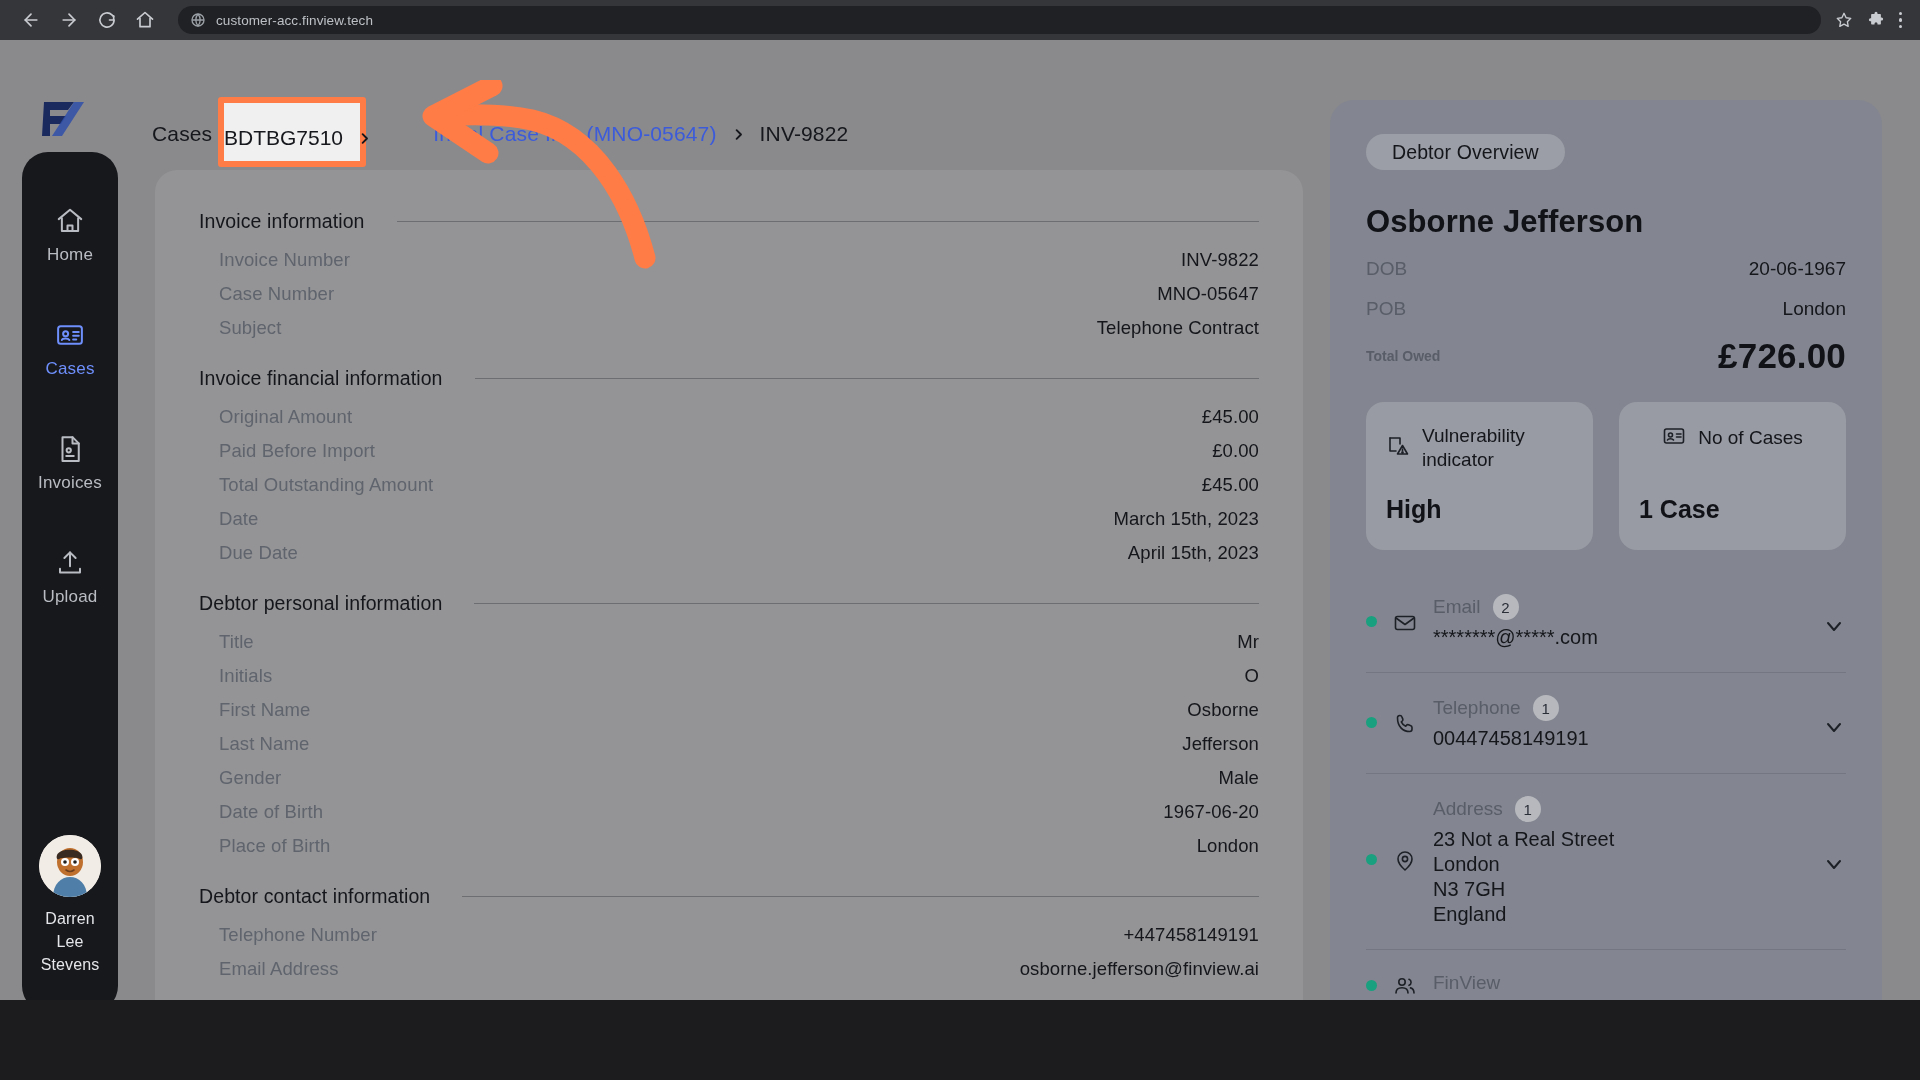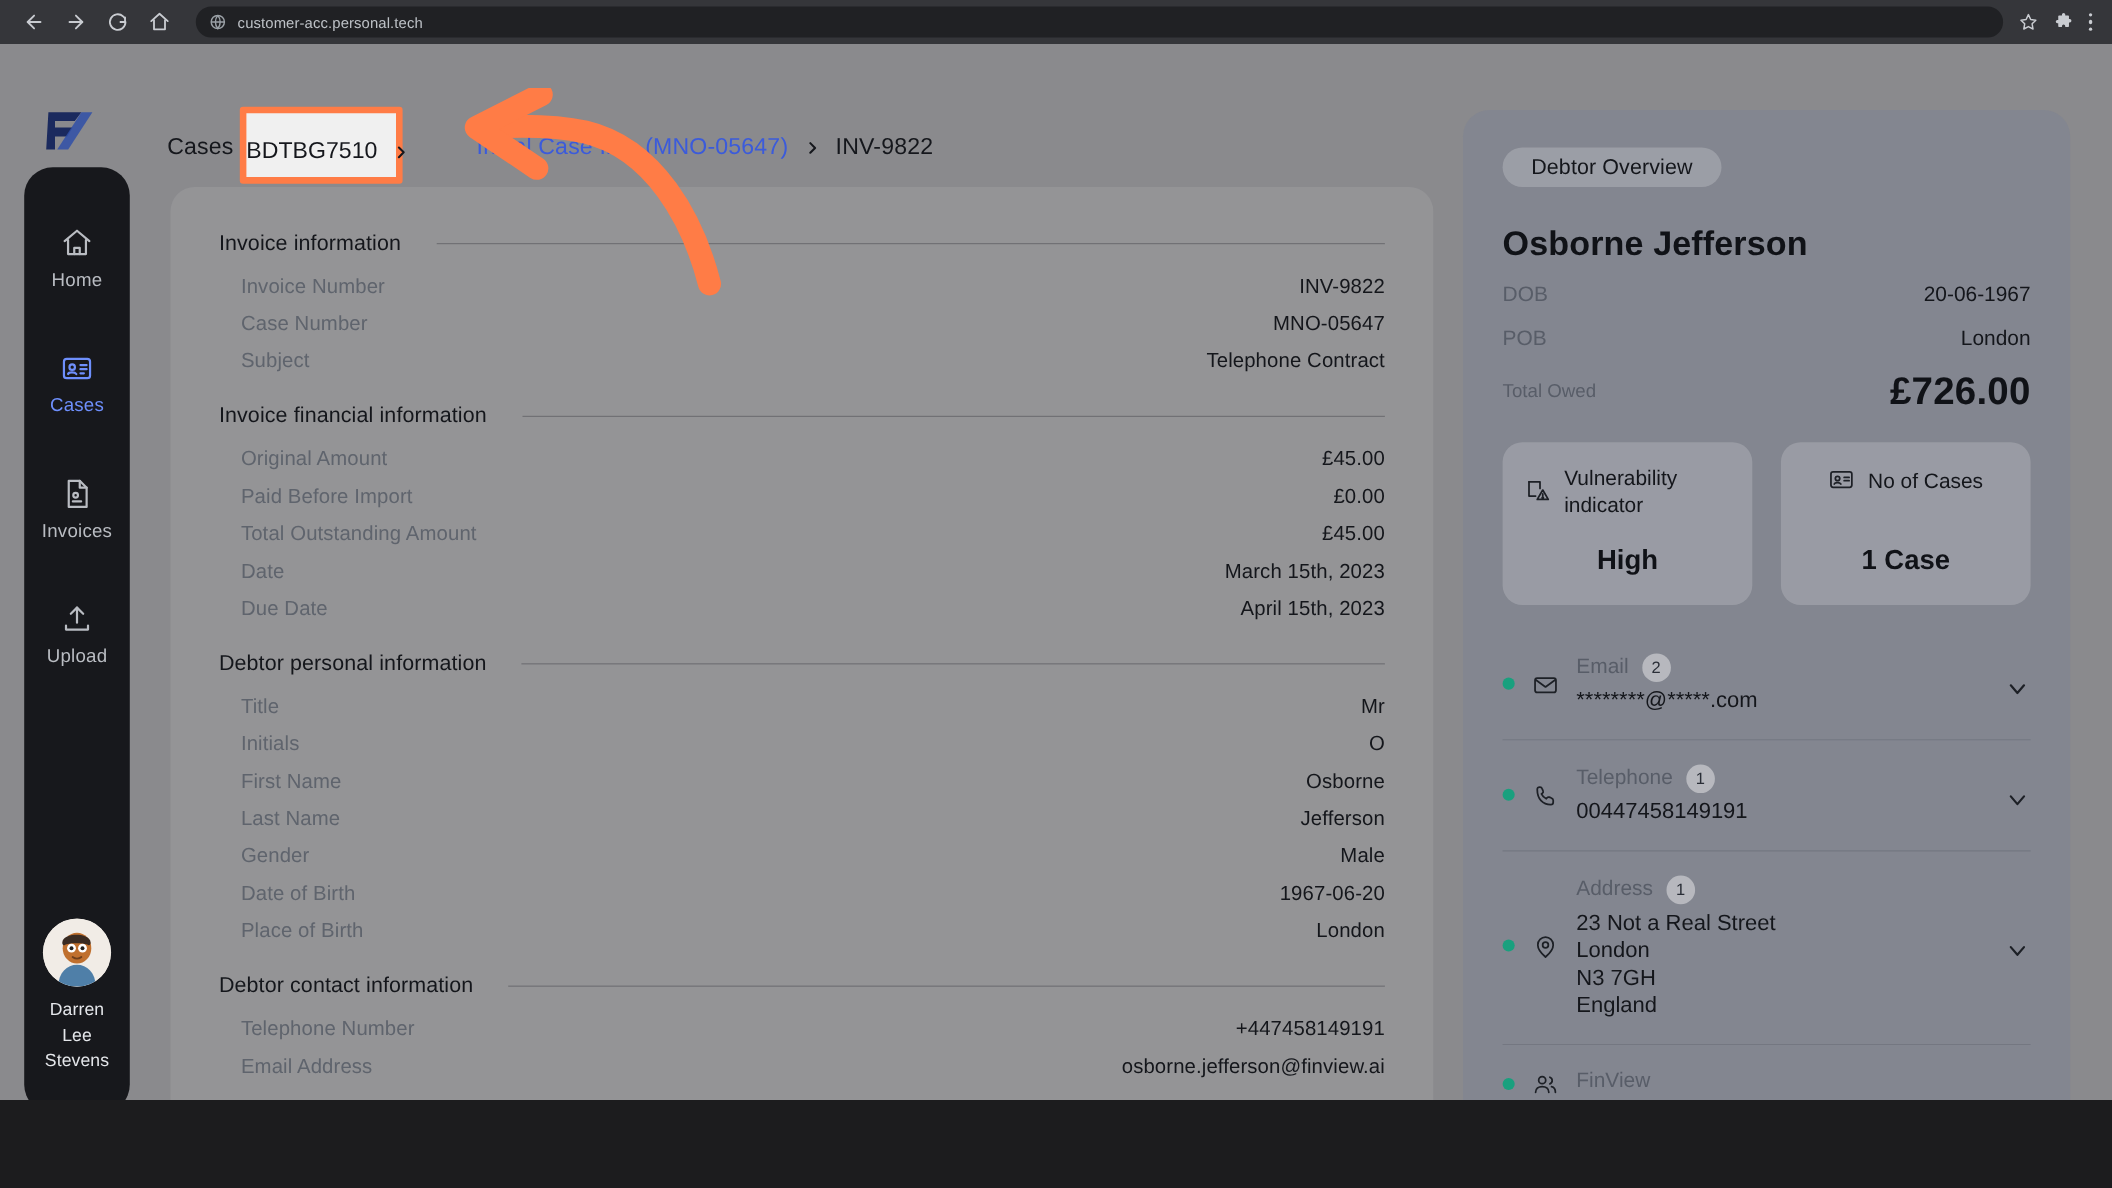--- a/index.html
+++ b/index.html
@@ -131,28 +131,28 @@
     font-size: 19.5px; color: #14161b; letter-spacing: .1px;
   }
   .debtor-name {
     margin-top: 34px; font-size: 31px; font-weight: bold;
     color: #101217; letter-spacing: .1px;
   }
   .kv { display: flex; justify-content: space-between; align-items: baseline; margin-top: 18px; }
   .kv .k { font-size: 19px; color: #585d68; }
   .kv .v { font-size: 19px; color: #14161b; }
   .owed-row { display: flex; justify-content: space-between; align-items: center; margin-top: 16px; }
-  .owed-label { font-size: 17px; color: #585d68; }
+  .owed-label { font-size: 14px; color: #585d68; font-weight: bold; }
   .owed-value { font-size: 35px; font-weight: bold; color: #101217; letter-spacing: .2px; }
 
   .stat-cards { display: flex; gap: 26px; margin-top: 26px; }
   .stat-card {
     flex: 1; height: 148px; background: rgba(255,255,255,.18);
     border-radius: 18px; padding: 22px 20px 0 20px;
-    display: flex; flex-direction: column; align-items: center;
+    display: flex; flex-direction: column; align-items: flex-start;
   }
   .stat-top { display: flex; align-items: center; gap: 12px; width: 100%; }
   .stat-top .ico { flex: none; color: #1d2026; }
   .stat-title { font-size: 19px; color: #14161b; line-height: 24px; }
   .stat-value {
     margin-top: auto; margin-bottom: 26px;
     font-size: 25px; font-weight: bold; color: #101217;
   }
 
   .contact-row {
@@ -211,21 +211,21 @@
       <svg width="20" height="20" viewBox="0 0 24 24" fill="none" stroke="currentColor" stroke-width="2" stroke-linecap="round" stroke-linejoin="round">
           <path d="M3 11l9-8 9 8"></path>
           <path d="M6 10v10h12V10"></path>
         </svg>
     </div>
     <div class="omnibox">
       <svg class="globe-icon" viewBox="0 0 24 24" fill="none" stroke="currentColor" stroke-width="2">
           <circle cx="12" cy="12" r="9"></circle>
           <path d="M3 12h18M12 3a14 14 0 0 1 0 18a14 14 0 0 1 0-18"></path>
         </svg>
-      <span class="omnibox-url">customer-acc.personal.tech</span>
+      <span class="omnibox-url">customer-acc.finview.tech</span>
     </div>
     <div class="chrome-right">
       <span class="ico star-ico">
         <svg width="18" height="18" viewBox="0 0 24 24" fill="none" stroke="currentColor" stroke-width="1.8" stroke-linejoin="round">
             <polygon points="12 3 14.8 9 21 9.8 16.5 14.2 17.6 20.5 12 17.5 6.4 20.5 7.5 14.2 3 9.8 9.2 9"></polygon>
           </svg>
       </span>
       <span class="ico puzzle-ico">
         <svg width="18" height="18" viewBox="0 0 24 24" fill="currentColor">
             <path d="M10 3a2 2 0 0 1 4 0v1h3.5a1 1 0 0 1 1 1V8.5h1a2 2 0 0 1 0 4h-1V17a1 1 0 0 1-1 1H14v-1a2 2 0 1 0-4 0v1H6.5a1 1 0 0 1-1-1v-3.5h-1a2 2 0 1 1 0-4h1V5a1 1 0 0 1 1-1H10z"></path>

